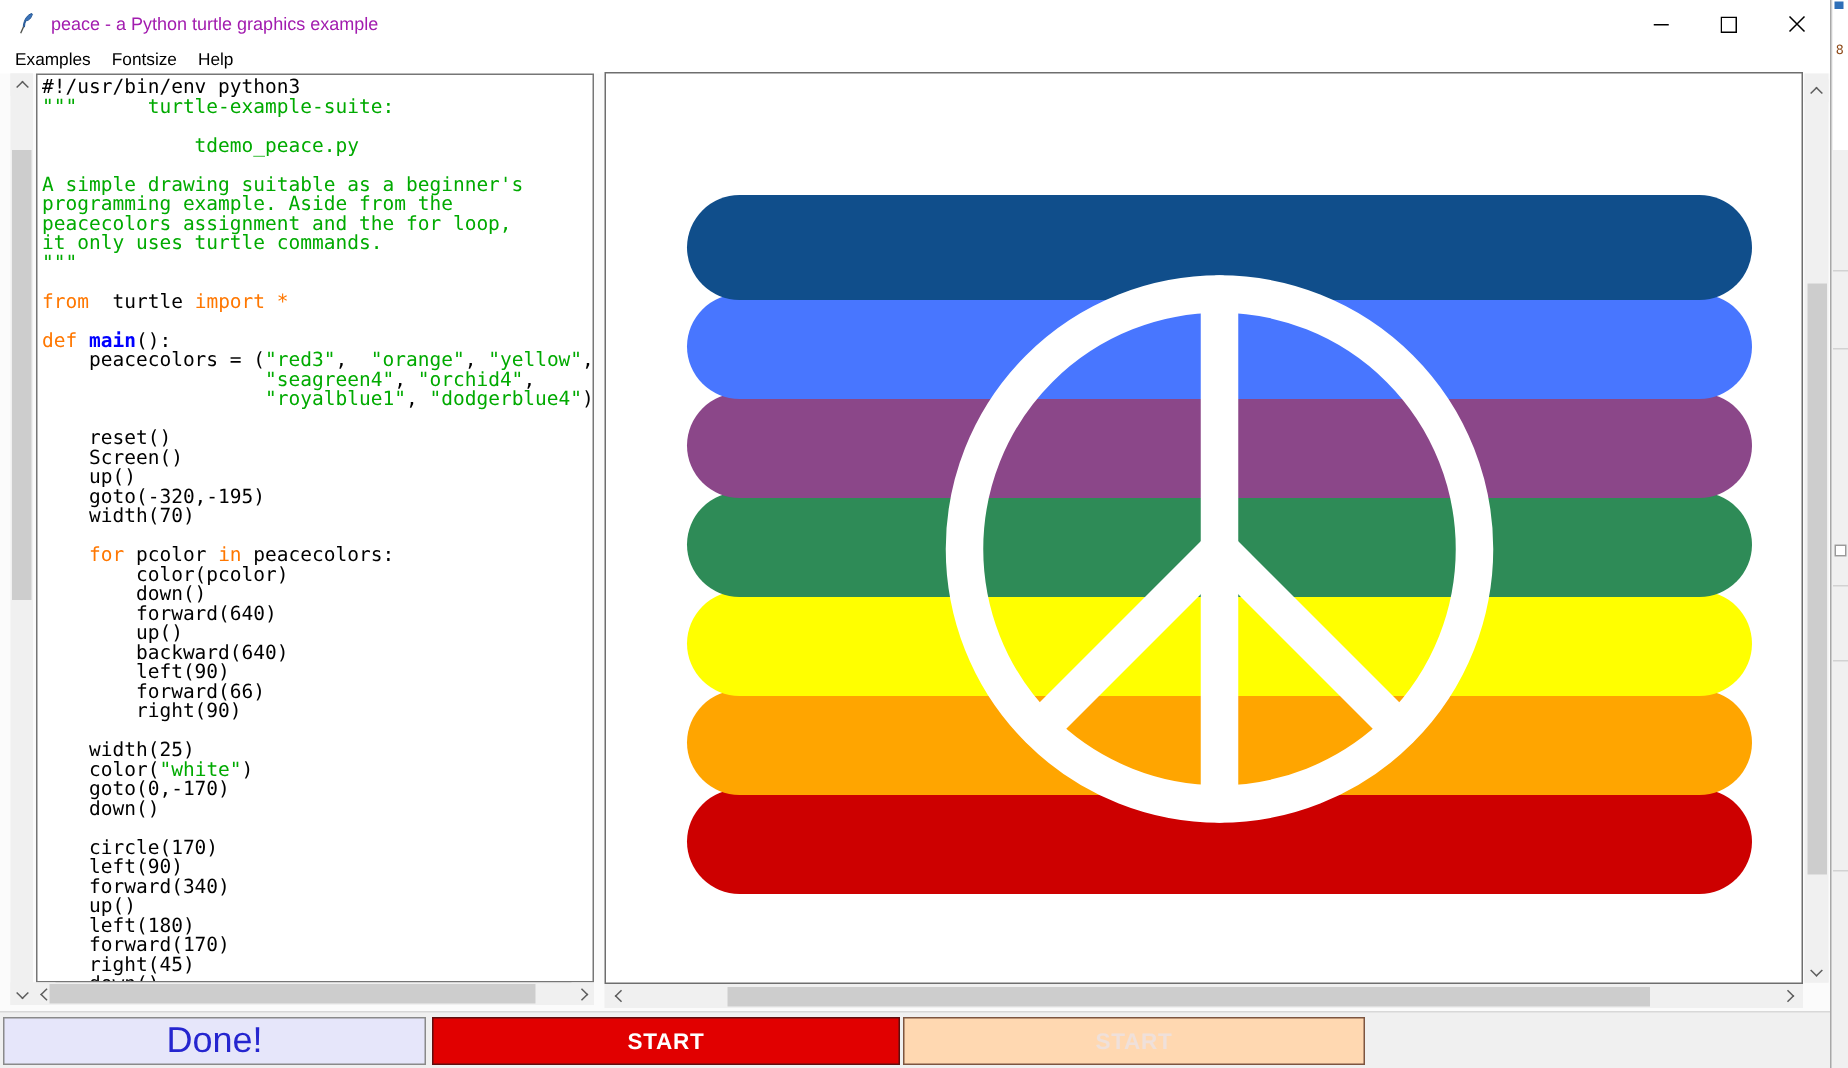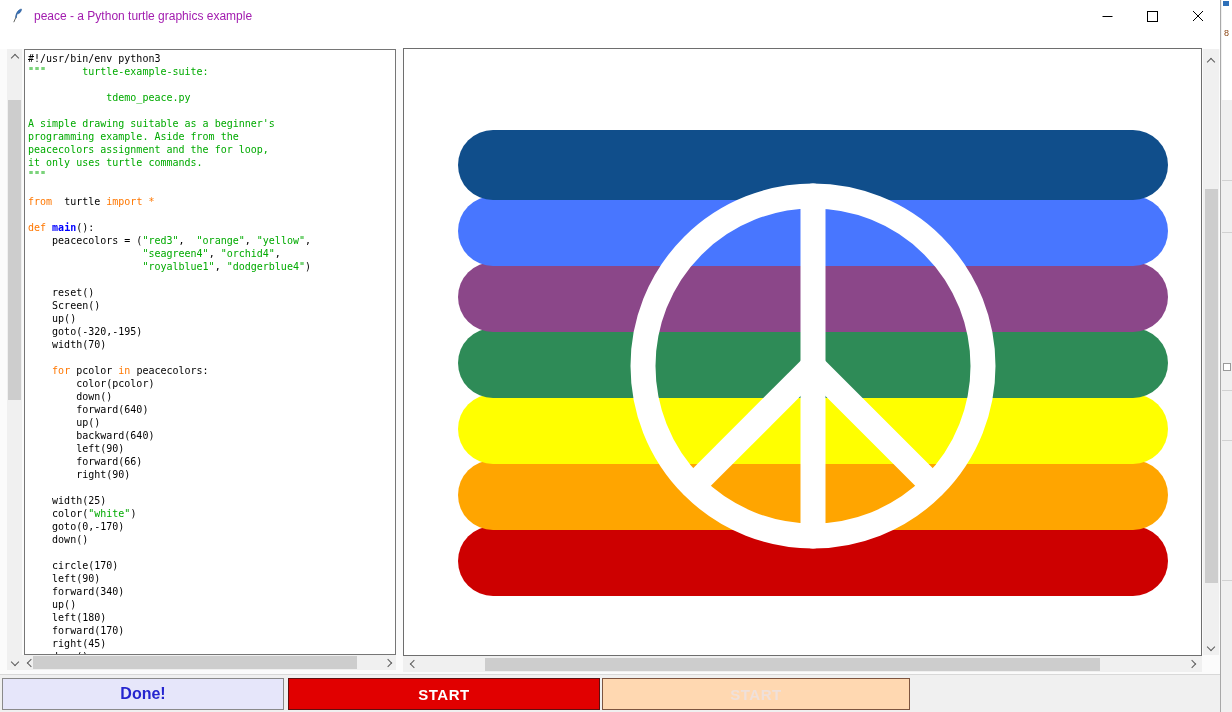--- a/index.html
+++ b/index.html
@@ -30,21 +30,21 @@
   .chev.up    { transform:rotate(-135deg); margin-top:3px; }
   .chev.down  { transform:rotate(45deg);  margin-top:-2px; }
   .chev.left  { transform:rotate(135deg); margin-left:3px; }
   .chev.right { transform:rotate(-45deg); margin-left:-2px; }
 
   
   .code-vsb { left:7px; top:0; width:15px; height:621px; }
   .code-vsb .sb-thumb { left:1px; top:51px; width:13px; height:300px; }
   
   .codepane { position:absolute; left:24px; top:0; width:372px; height:606px; background:#ffffff; border:1px solid #767676; overflow:hidden; }
-  .codepane pre { font-family:"DejaVu Sans Mono", monospace; font-size:10px; line-height:13px; padding:2px 0 0 3px; }
+  .codepane pre { font-family:"DejaVu Sans Mono", monospace; font-size:13px; line-height:13px; padding:2px 0 0 3px; }
   .cl { height:13px; white-space:pre; }
   .k { color:var(--keyword); } .s { color:var(--string); } .d { color:var(--defname);font-weight:bold; }
   
   .code-hsb { left:22px; top:606px; width:374px; height:15px; }
   .code-hsb .sb-thumb { top:1px; left:11px; width:324px; height:13px; }
 
   
   .canvas-wrap { position:absolute; left:403px; top:-1px; width:799px; height:608px; border:1px solid #6e6e6e; background:#ffffff; overflow:hidden; }
   .stripe { position:absolute; width:710px; height:70px; border-radius:35px; left:54px; }
   .peace-svg { position:absolute; left:0; top:0; z-index:10; }
@@ -53,21 +53,21 @@
   
   .canvas-vsb { left:1203px; top:0; width:16px; height:606px; }
   .canvas-vsb .sb-btn { width:16px; }
   .canvas-vsb .sb-thumb { left:2px; top:140px; width:13px; height:394px; }
   
   .canvas-hsb { left:403px; top:607px; width:799px; height:16px; }
   .canvas-hsb .sb-thumb { top:2px; left:82px; width:615px; height:13px; }
 
   
   .bottombar { position:absolute; left:0; top:674px; width:1220px; height:38px; background:#f0f0f0; border-top:1px solid #d8d8d8; }
-  .status-label { position:absolute; left:2px; top:3px; width:282px; height:32px; background:var(--status-bg); border:1px solid #8a8a8a; color:var(--status-fg); font-size:16px; text-align:center; line-height:30px;font-weight:bold; }
+  .status-label { position:absolute; left:2px; top:3px; width:282px; height:32px; background:var(--status-bg); border:1px solid #8a8a8a; color:var(--status-fg); font-size:24px; text-align:center; line-height:30px; }
   .bb-btn { position:absolute; top:3px; height:32px; border:1px solid #5f0f0f; font-family:"Liberation Sans", sans-serif; font-weight:bold; font-size:15px; letter-spacing:0.5px; }
   .btn-start { left:288px; width:312px; background:var(--accent-red); color:#ffffff; }
   .btn-stop  { left:602px; width:308px; background:var(--stop-bg); color:var(--stop-fg); border-color:#7d5540; }
   .btn-clear { left:912px; width:307px; background:var(--accent-red); color:#ffffff; }
 
   
   .bg-strip { position:absolute; left:1220px; top:0; width:12px; height:712px; background:#f0f0f0; border-left:1px solid #a8a8a8; }
   .bg-strip .white-top { position:absolute; left:1px; top:0; width:11px; height:100px; background:#ffffff; }
   .bg-strip .frag { position:absolute; left:3px; top:28px; font-size:9px; color:#8b4513; }
   .bg-strip .dot { position:absolute; left:2px; top:1px; width:6px; height:5px; background:#2e6fb8; }
@@ -99,20 +99,25 @@
             <rect x="0.5" y="0.5" width="10" height="10" fill="none" stroke="#000" stroke-width="1"></rect>
           </svg>
       </span>
       <span class="win-ctl ctl-close">
         <svg width="12" height="12" viewBox="0 0 12 12">
             <path d="M1 1 L11 11 M11 1 L1 11" stroke="#000" stroke-width="1" fill="none"></path>
           </svg>
       </span>
     </div>
 
+    <div class="menubar" id="menubar">
+        <span class="menu-item">Examples</span>
+        <span class="menu-item">Fontsize</span>
+        <span class="menu-item">Help</span>
+      </div>
 
     <div class="content">
 
       <div class="sb-track code-vsb">
         <div class="sb-btn" style="top:0;left:0;">
             <span class="chev up"></span>
           </div>
         <div class="sb-thumb"></div>
         <div class="sb-btn" style="bottom:0;left:0;">
             <span class="chev down"></span>

